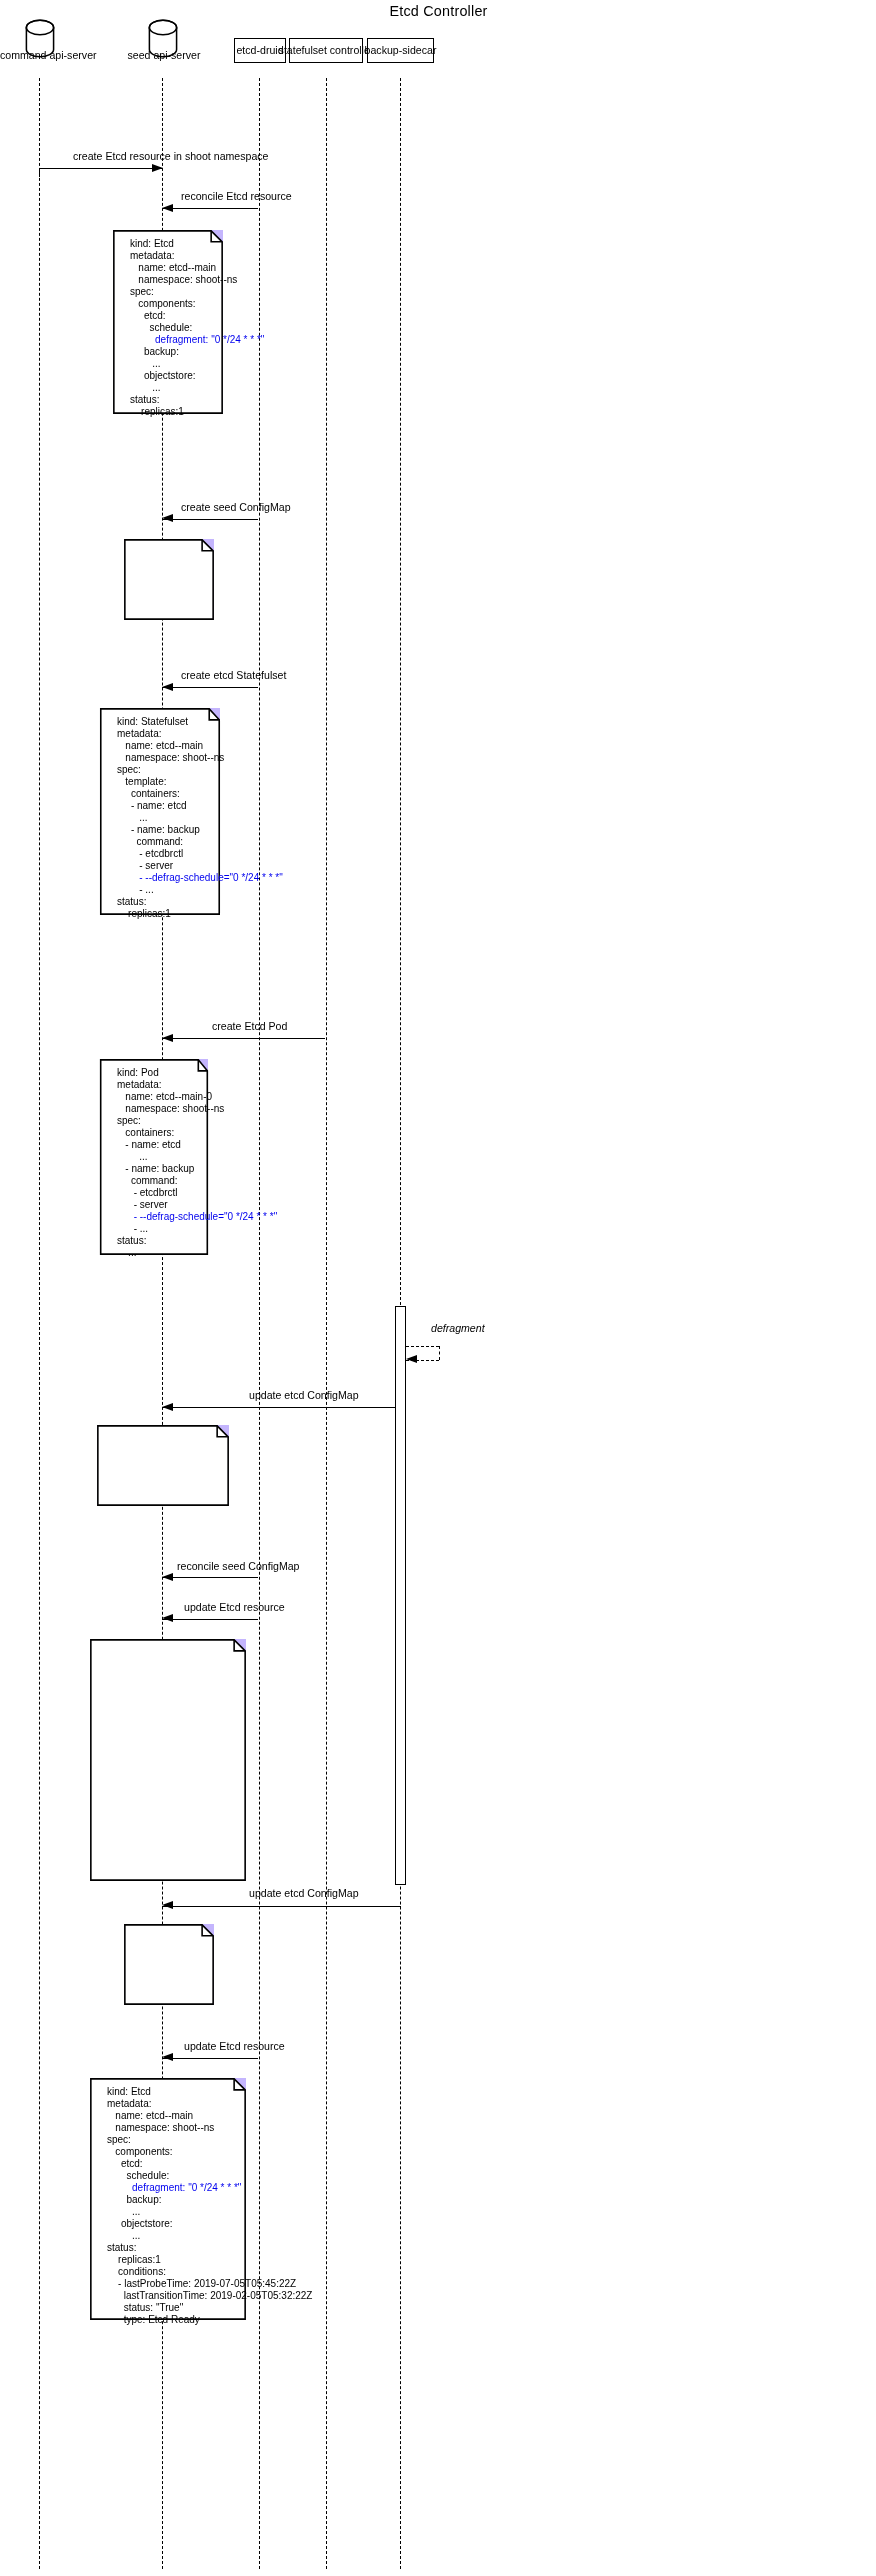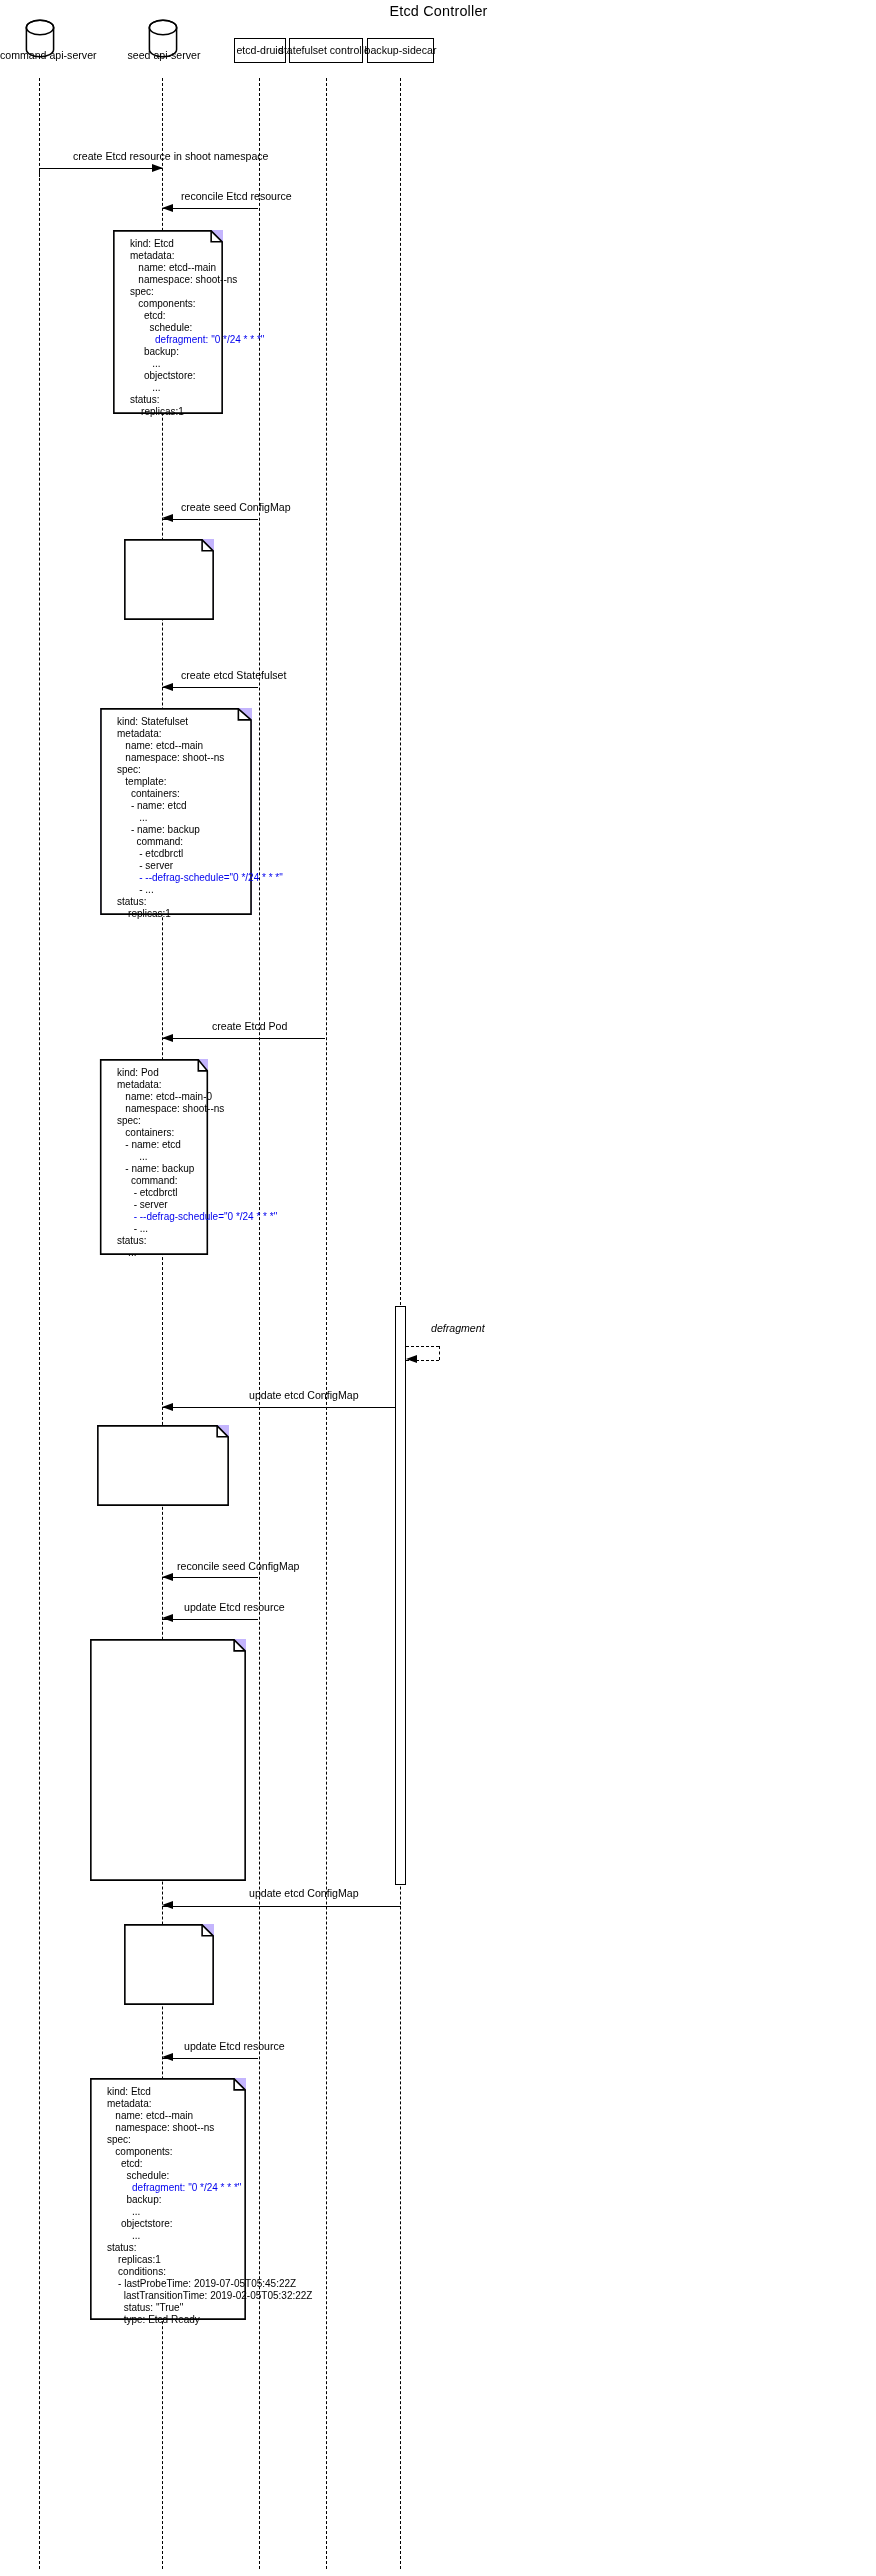--- a/index.html
+++ b/index.html
@@ -207,21 +207,21 @@
       <path d="M1 1 L92 1 L105 14 L105 95 L1 95 Z" fill="#fff" stroke="#000" stroke-width="1.6" vector-effect="non-scaling-stroke"></path>
       <path d="M92 1 L92 14 L105 14" fill="none" stroke="#000" stroke-width="1.6" vector-effect="non-scaling-stroke"></path>
     </svg>
     <div class="note-body"></div>
   </div>
 
   <div class="msg-label" style="left:181px; top:669px;">create etcd Statefulset</div>
   <div class="msg" style="left:162px; top:687px; width:96px;"></div>
   <div class="arrow-left" style="left:162px; top:683px;"></div>
 
-  <div class="note" style="left:100px; top:708px; width:152px; height:207px;">
+  <div class="note" style="left:100px; top:708px; width:120px; height:207px;">
     <svg viewBox="0 0 156 245" preserveAspectRatio="none" xmlns="http://www.w3.org/2000/svg">
       <path d="M1 1 L142 1 L155 14 L155 244 L1 244 Z" fill="#fff" stroke="#000" stroke-width="1.6" vector-effect="non-scaling-stroke"></path>
       <path d="M142 1 L142 14 L155 14" fill="none" stroke="#000" stroke-width="1.6" vector-effect="non-scaling-stroke"></path>
     </svg>
     <div class="note-body"><span>kind: Statefulset</span>
 <span>metadata:</span>
 <span>   name: etcd--main</span>
 <span>   namespace: shoot--ns</span>
 <span>spec:</span>
 <span>   template:</span>

